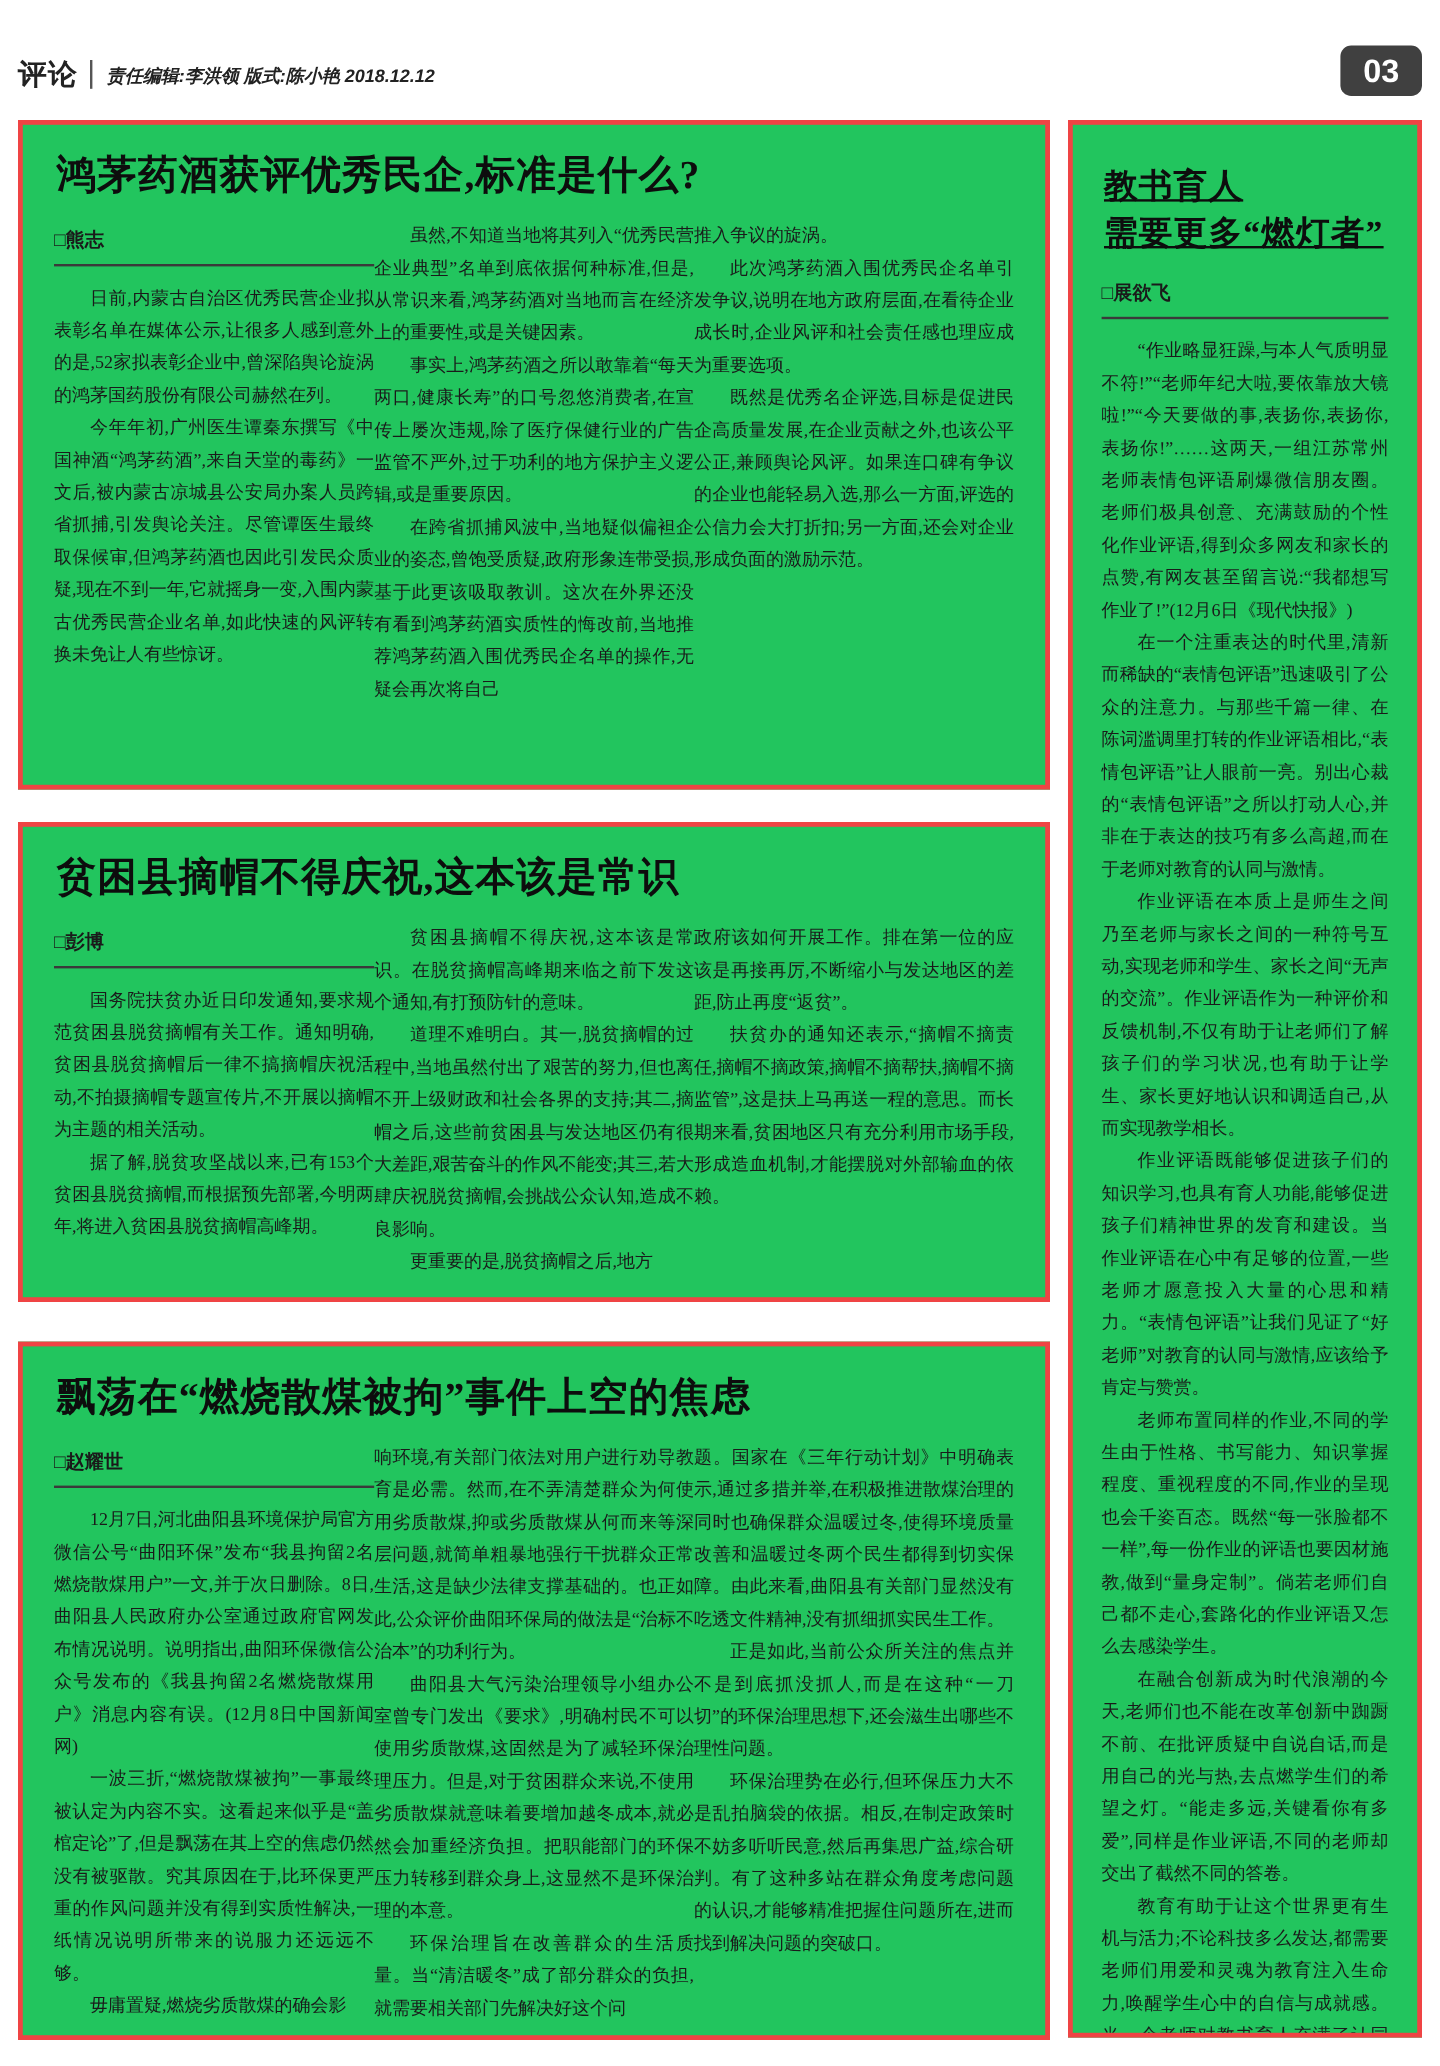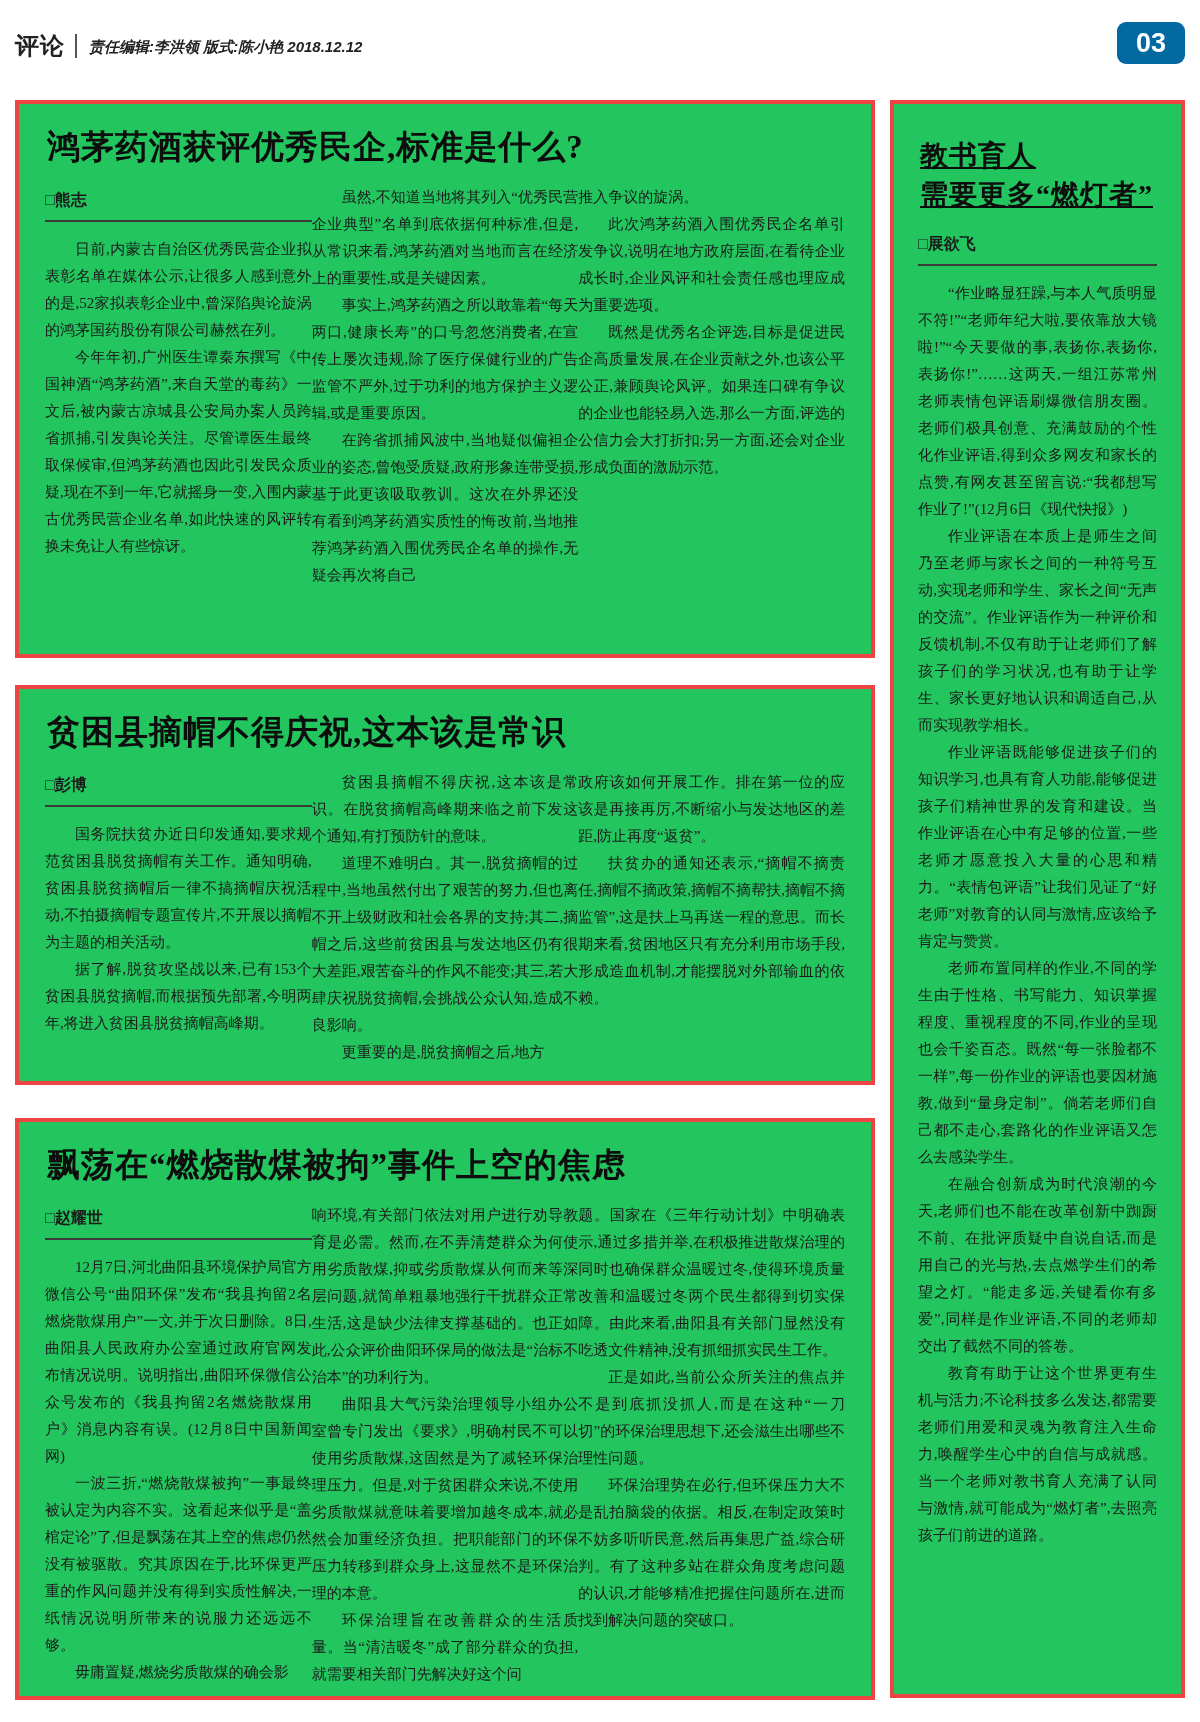--- a/index.html
+++ b/index.html
@@ -10,21 +10,21 @@
     height: 1722px;
     margin: 0 auto;
     background: #ffffff;
     overflow: hidden;
     font-family: "Liberation Serif", serif;
     color: #1a1a1a;
   }
   
   .masthead {
     height: 100px;
-    padding: 30px 15px 0 15px;
+    padding: 46px 15px 0 15px;
     display: flex;
     justify-content: space-between;
     align-items: flex-start;
   }
   .masthead-left { display: flex; align-items: center; }
   .section-name {
     font-family: "Liberation Sans", sans-serif;
     font-weight: 700;
     font-size: 24px;
     letter-spacing: 1px;
@@ -120,21 +120,21 @@
 <body>
 
 <div class="page">
 
   <header class="masthead">
     <div class="masthead-left">
       <span class="section-name">评论</span>
       <span class="head-divider"></span>
       <span class="editor-info">责任编辑:李洪领  版式:陈小艳  2018.12.12</span>
     </div>
-    <div class="page-badge" style="background: #0369a1;">03</div>
+    <div class="page-badge" style="background: #404040;">03</div>
   </header>
 
   <div class="content">
 
     <div class="left-col">
 
       <article class="box box-a1">
         <h1 class="art-title">鸿茅药酒获评优秀民企,标准是什么?</h1>
         <div class="cols">
           <div class="col">
@@ -200,20 +200,21 @@
     </div>
 
     <div class="right-col">
       <article class="box side-box">
         <h1 class="side-title">
           <span>教书育人</span><br>
           <span>需要更多“燃灯者”</span>
         </h1>
         <div class="author-block">□展欲飞</div>
         <p>“作业略显狂躁,与本人气质明显不符!”“老师年纪大啦,要依靠放大镜啦!”“今天要做的事,表扬你,表扬你,表扬你!”……这两天,一组江苏常州老师表情包评语刷爆微信朋友圈。老师们极具创意、充满鼓励的个性化作业评语,得到众多网友和家长的点赞,有网友甚至留言说:“我都想写作业了!”(12月6日《现代快报》)</p>
+        <p>在一个注重表达的时代里,清新而稀缺的“表情包评语”迅速吸引了公众的注意力。与那些千篇一律、在陈词滥调里打转的作业评语相比,“表情包评语”让人眼前一亮。别出心裁的“表情包评语”之所以打动人心,并非在于表达的技巧有多么高超,而在于老师对教育的认同与激情。</p>
         <p>作业评语在本质上是师生之间乃至老师与家长之间的一种符号互动,实现老师和学生、家长之间“无声的交流”。作业评语作为一种评价和反馈机制,不仅有助于让老师们了解孩子们的学习状况,也有助于让学生、家长更好地认识和调适自己,从而实现教学相长。</p>
         <p>作业评语既能够促进孩子们的知识学习,也具有育人功能,能够促进孩子们精神世界的发育和建设。当作业评语在心中有足够的位置,一些老师才愿意投入大量的心思和精力。“表情包评语”让我们见证了“好老师”对教育的认同与激情,应该给予肯定与赞赏。</p>
         <p>老师布置同样的作业,不同的学生由于性格、书写能力、知识掌握程度、重视程度的不同,作业的呈现也会千姿百态。既然“每一张脸都不一样”,每一份作业的评语也要因材施教,做到“量身定制”。倘若老师们自己都不走心,套路化的作业评语又怎么去感染学生。</p>
         <p>在融合创新成为时代浪潮的今天,老师们也不能在改革创新中踟蹰不前、在批评质疑中自说自话,而是用自己的光与热,去点燃学生们的希望之灯。“能走多远,关键看你有多爱”,同样是作业评语,不同的老师却交出了截然不同的答卷。</p>
         <p>教育有助于让这个世界更有生机与活力;不论科技多么发达,都需要老师们用爱和灵魂为教育注入生命力,唤醒学生心中的自信与成就感。当一个老师对教书育人充满了认同与激情,就可能成为“燃灯者”,去照亮孩子们前进的道路。</p>
       </article>
     </div>
 
   </div>
 </div>

